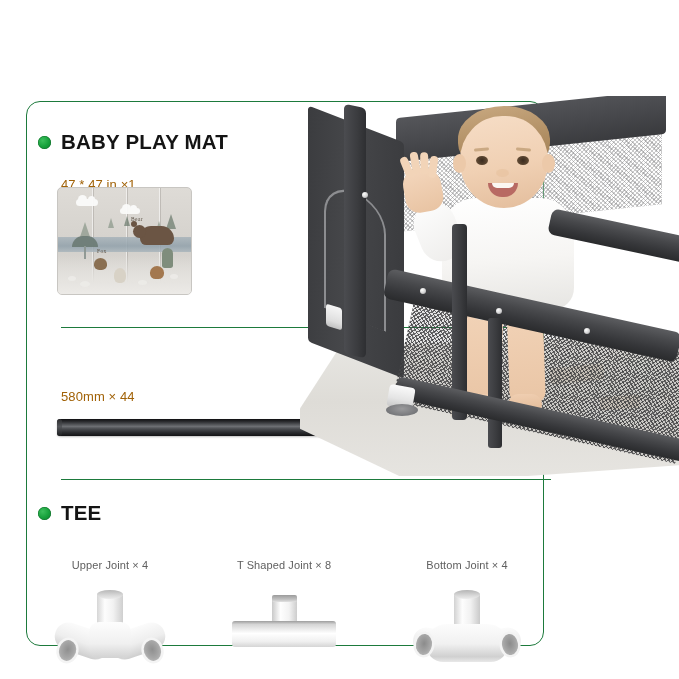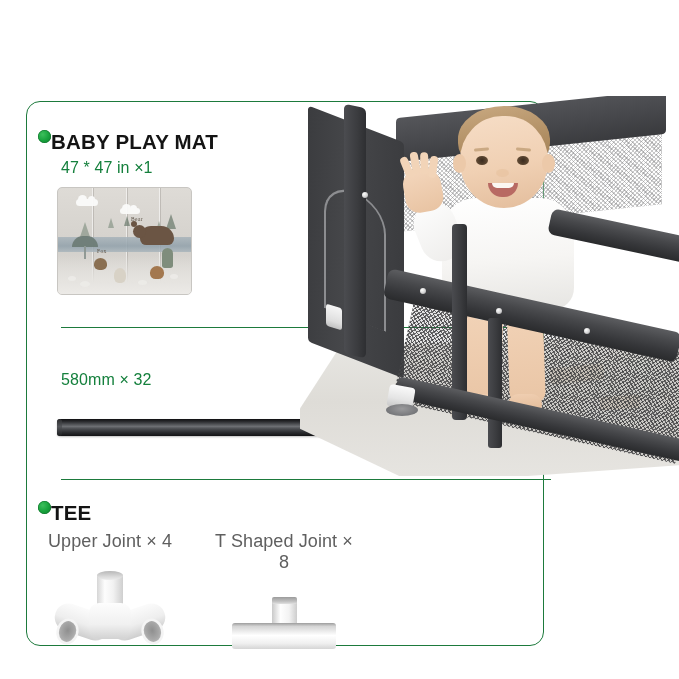--- a/index.html
+++ b/index.html
@@ -28,34 +28,34 @@
   }
   .divider {
     position: absolute; left: 34px; height: 0;
     border-top: 1.4px solid #1d7a3c;
   }
   #divider-1 { top: 225px; width: 470px; }
   #divider-2 { top: 377px; width: 490px; }
 
   
   .section { position: absolute; left: 38px; }
-  .sec-head { display: flex; align-items: flex-start; }
+  .sec-head { display: flex; align-items: center; gap: 10px; }
   .bullet {
     width: 13px; height: 13px; border-radius: 50%;
     background: radial-gradient(circle at 36% 34%, #3cbf5c 0%, #17a13c 52%, #0d7b2c 100%);
     box-shadow: 0 0 0 0.6px #0c6f28 inset;
     flex: none;
   }
   .sec-title {
     font-size: 20.5px; font-weight: bold; color: #141414;
     letter-spacing: 0.2px;
   }
   .sec-sub {
-    margin-left: 23px; margin-top: 5px;
-    font-size: 16px; color: #15803d; letter-spacing: 0.1px;
+    margin-left: 23px; margin-top: 23px;
+    font-size: 13px; color: #a16207; letter-spacing: 0.1px;
   }
 
   
   #mat-wrap { position: absolute; left: 57px; top: 187px; width: 135px; height: 108px; }
   #playmat {
     position: absolute; inset: 0;
     border: 1.2px solid #c8c6c2; border-radius: 5px;
     background: linear-gradient(180deg, #dedbd6 0%, #d6d3ce 46%, #cfccc7 47%, #e2e0dc 100%);
     overflow: hidden;
   }
@@ -132,21 +132,21 @@
     background: linear-gradient(180deg, #2a2b2d 0%, #55575b 45%, #1b1c1e 100%);
     border-radius: 3px;
   }
   #pipe-cap-l { left: 0; } #pipe-cap-r { right: 0; }
 
   
   .joint-col { position: absolute; top: 531px; text-align: center; }
   #joint-col-upper  { left: 35px;  width: 150px; }
   #joint-col-tshape { left: 209px; width: 150px; }
   #joint-col-bottom { left: 392px; width: 150px; }
-  .joint-label { font-size: 18px; color: #5f5f5f; letter-spacing: .1px; }
+  .joint-label { font-size: 11px; color: #5f5f5f; letter-spacing: .1px; margin-top: 28px; }
   .joint-art { position: relative; margin: 20px auto 0; }
 
   
   #art-upper { width: 108px; height: 76px; }
   #art-upper .stem {
     position: absolute; left: 41px; top: 2px; width: 26px; height: 40px;
     background: linear-gradient(90deg, #d6d6d6 0%, #fdfdfd 30%, #f2f2f2 62%, #cfcfcf 100%);
     border-radius: 3px;
   }
   #art-upper .stem-top {
@@ -502,21 +502,21 @@
       <div class="critter" style="left:104px; top:60px; width:11px; height:20px; background:#7f8d7c; border-radius:6px 6px 3px 3px;"></div>
 
       <div class="rock" style="left:10px; top:88px; width:8px; height:5px;"></div>
       <div class="rock" style="left:22px; top:93px; width:10px; height:6px;"></div>
       <div class="rock" style="left:80px; top:92px; width:9px; height:5px;"></div>
       <div class="rock" style="left:112px; top:86px; width:8px; height:5px;"></div>
     </div>
   </div>
 
   <div class="section" style="top:366px;">
-    <div class="sec-sub">580mm × 32</div>
+    <div class="sec-sub">580mm × 44</div>
   </div>
 
   <div id="pipe-wrap">
     <div id="pipe"></div>
     <div id="pipe-cap-l"></div>
     <div id="pipe-cap-r"></div>
   </div>
 
   <div class="section" style="top:501px;">
     <div class="sec-head">
@@ -540,20 +540,32 @@
 
   <div class="joint-col" id="joint-col-tshape">
     <div class="joint-label">T Shaped Joint × 8</div>
     <div class="joint-art" id="art-tshape">
       <div class="tstem"></div>
       <div class="tstem-top"></div>
       <div class="tbar"></div>
     </div>
   </div>
 
+  <div class="joint-col" id="joint-col-bottom">
+    <div class="joint-label">Bottom Joint × 4</div>
+    <div class="joint-art" id="art-bottom">
+      <div class="arm-l"></div>
+      <div class="arm-r"></div>
+      <div class="stem"></div>
+      <div class="stem-top"></div>
+      <div class="base"></div>
+      <div class="sock-l"></div>
+      <div class="sock-r"></div>
+    </div>
+  </div>
 
   <div id="product-photo">
 
     <div class="pp" id="floor-mat"></div>
     <div class="pp" id="floor-grid"></div>
     <div class="mat-deco" style="left:250px; top:270px; width:54px; height:16px; transform:rotate(-6deg);"></div>
     <div class="mat-deco" style="left:300px; top:300px; width:40px; height:13px; transform:rotate(-4deg);"></div>
     <div class="mat-deco" style="left:150px; top:310px; width:30px; height:10px; transform:rotate(-8deg);"></div>
 
     <div class="pp mesh" id="back-mesh"></div>

